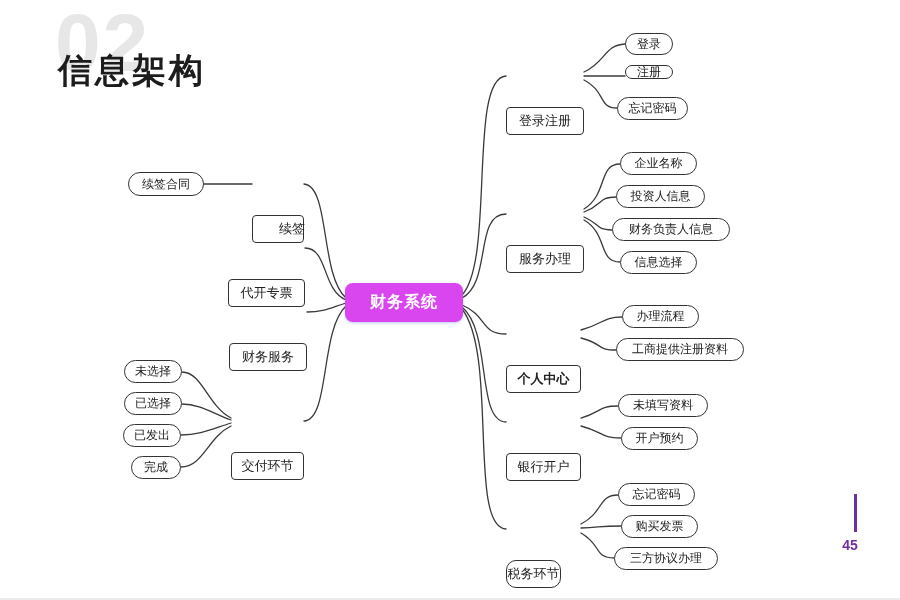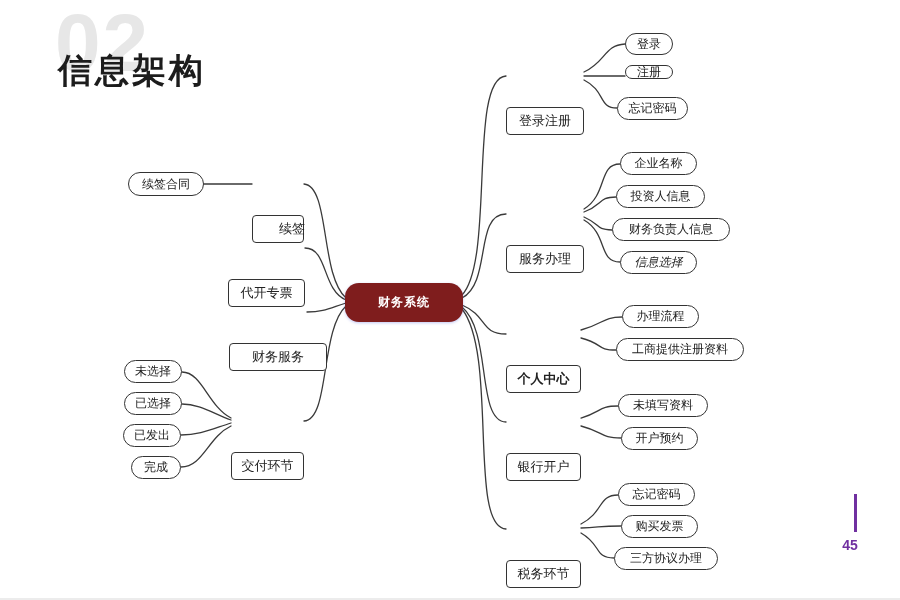--- a/index.html
+++ b/index.html
@@ -46,24 +46,24 @@
     position: absolute;
     display: flex;
     align-items: center;
     justify-content: center;
     background: #ffffff;
     color: #222222;
     z-index: 4;
     white-space: nowrap;
   }
   .node.root {
-    background: #7f1d1d;
+    background: #d946ef;
     color: #ffffff;
-    border-radius: 14px;
-    font-size: 12px;
+    border-radius: 8px;
+    font-size: 16px;
     font-weight: 700;
     letter-spacing: 1px;
     box-shadow: 0 1px 3px rgba(80,95,220,0.35);
   }
   .node.branch {
     border: 1.6px solid #333333;
     border-radius: 4px;
     font-size: 13px;
     margin-top: 45px;
   }
@@ -142,48 +142,48 @@
     <path d="M581,533 C602,545 594,558 614,558"></path>
   </svg>
 
   <div class="node root" style="left:345px; top:283px; width:118px; height:39px;">财务系统</div>
 
   <div class="node branch" style="left:252px; top:170px; width:52px; height:28px;padding-left:28px;">续签</div>
   <div class="node leaf" style="left:128px; top:172px; width:76px; height:24px;">续签合同</div>
 
   <div class="node branch" style="left:228px; top:234px; width:77px; height:28px;">代开专票</div>
 
-  <div class="node branch" style="left:229px; top:298px; width:98px; height:28px;">财务服务</div>
+  <div class="node branch" style="left:229px; top:298px; width:78px; height:28px;">财务服务</div>
 
   <div class="node branch" style="left:231px; top:407px; width:73px; height:28px;">交付环节</div>
   <div class="node leaf" style="left:124px; top:360px; width:58px; height:23px;">未选择</div>
   <div class="node leaf" style="left:124px; top:392px; width:58px; height:23px;">已选择</div>
   <div class="node leaf" style="left:123px; top:424px; width:58px; height:23px;">已发出</div>
   <div class="node leaf" style="left:131px; top:456px; width:50px; height:23px;">完成</div>
 
   <div class="node branch" style="left:506px; top:62px; width:78px; height:28px;">登录注册</div>
   <div class="node leaf" style="left:625px; top:33px; width:48px; height:22px;">登录</div>
   <div class="node leaf" style="left:625px; top:65px; width:48px; height:14px;">注册</div>
   <div class="node leaf" style="left:617px; top:97px; width:71px; height:23px;">忘记密码</div>
 
   <div class="node branch" style="left:506px; top:200px; width:78px; height:28px;">服务办理</div>
   <div class="node leaf" style="left:620px; top:152px; width:77px; height:23px;">企业名称</div>
   <div class="node leaf" style="left:616px; top:185px; width:89px; height:23px;">投资人信息</div>
   <div class="node leaf" style="left:612px; top:218px; width:118px; height:23px;">财务负责人信息</div>
-  <div class="node leaf" style="left:620px; top:251px; width:77px; height:23px;font-style:italic;">信息选择</div>
+  <div class="node leaf" style="left:620px; top:251px; width:77px; height:23px;">信息选择</div>
 
   <div class="node branch bold" style="left:506px; top:320px; width:75px; height:28px;">个人中心</div>
   <div class="node leaf" style="left:622px; top:305px; width:77px; height:23px;">办理流程</div>
   <div class="node leaf" style="left:616px; top:338px; width:128px; height:23px;">工商提供注册资料</div>
 
   <div class="node branch" style="left:506px; top:408px; width:75px; height:28px;">银行开户</div>
   <div class="node leaf" style="left:618px; top:394px; width:90px; height:23px;">未填写资料</div>
   <div class="node leaf" style="left:621px; top:427px; width:77px; height:23px;">开户预约</div>
 
-  <div class="node branch" style="left:506px; top:515px; width:75px; height:28px;">税务环节</div>
+  <div class="node branch" style="left:506px; top:515px; width:55px; height:28px;border-radius:10px;">税务环节</div>
   <div class="node leaf" style="left:618px; top:483px; width:77px; height:23px;">忘记密码</div>
   <div class="node leaf" style="left:621px; top:515px; width:77px; height:23px;">购买发票</div>
   <div class="node leaf" style="left:614px; top:547px; width:104px; height:23px;">三方协议办理</div>
 
   <div class="accent-line"></div>
   <div class="page-number">45</div>
 
 </div>
 
 </body></html>

